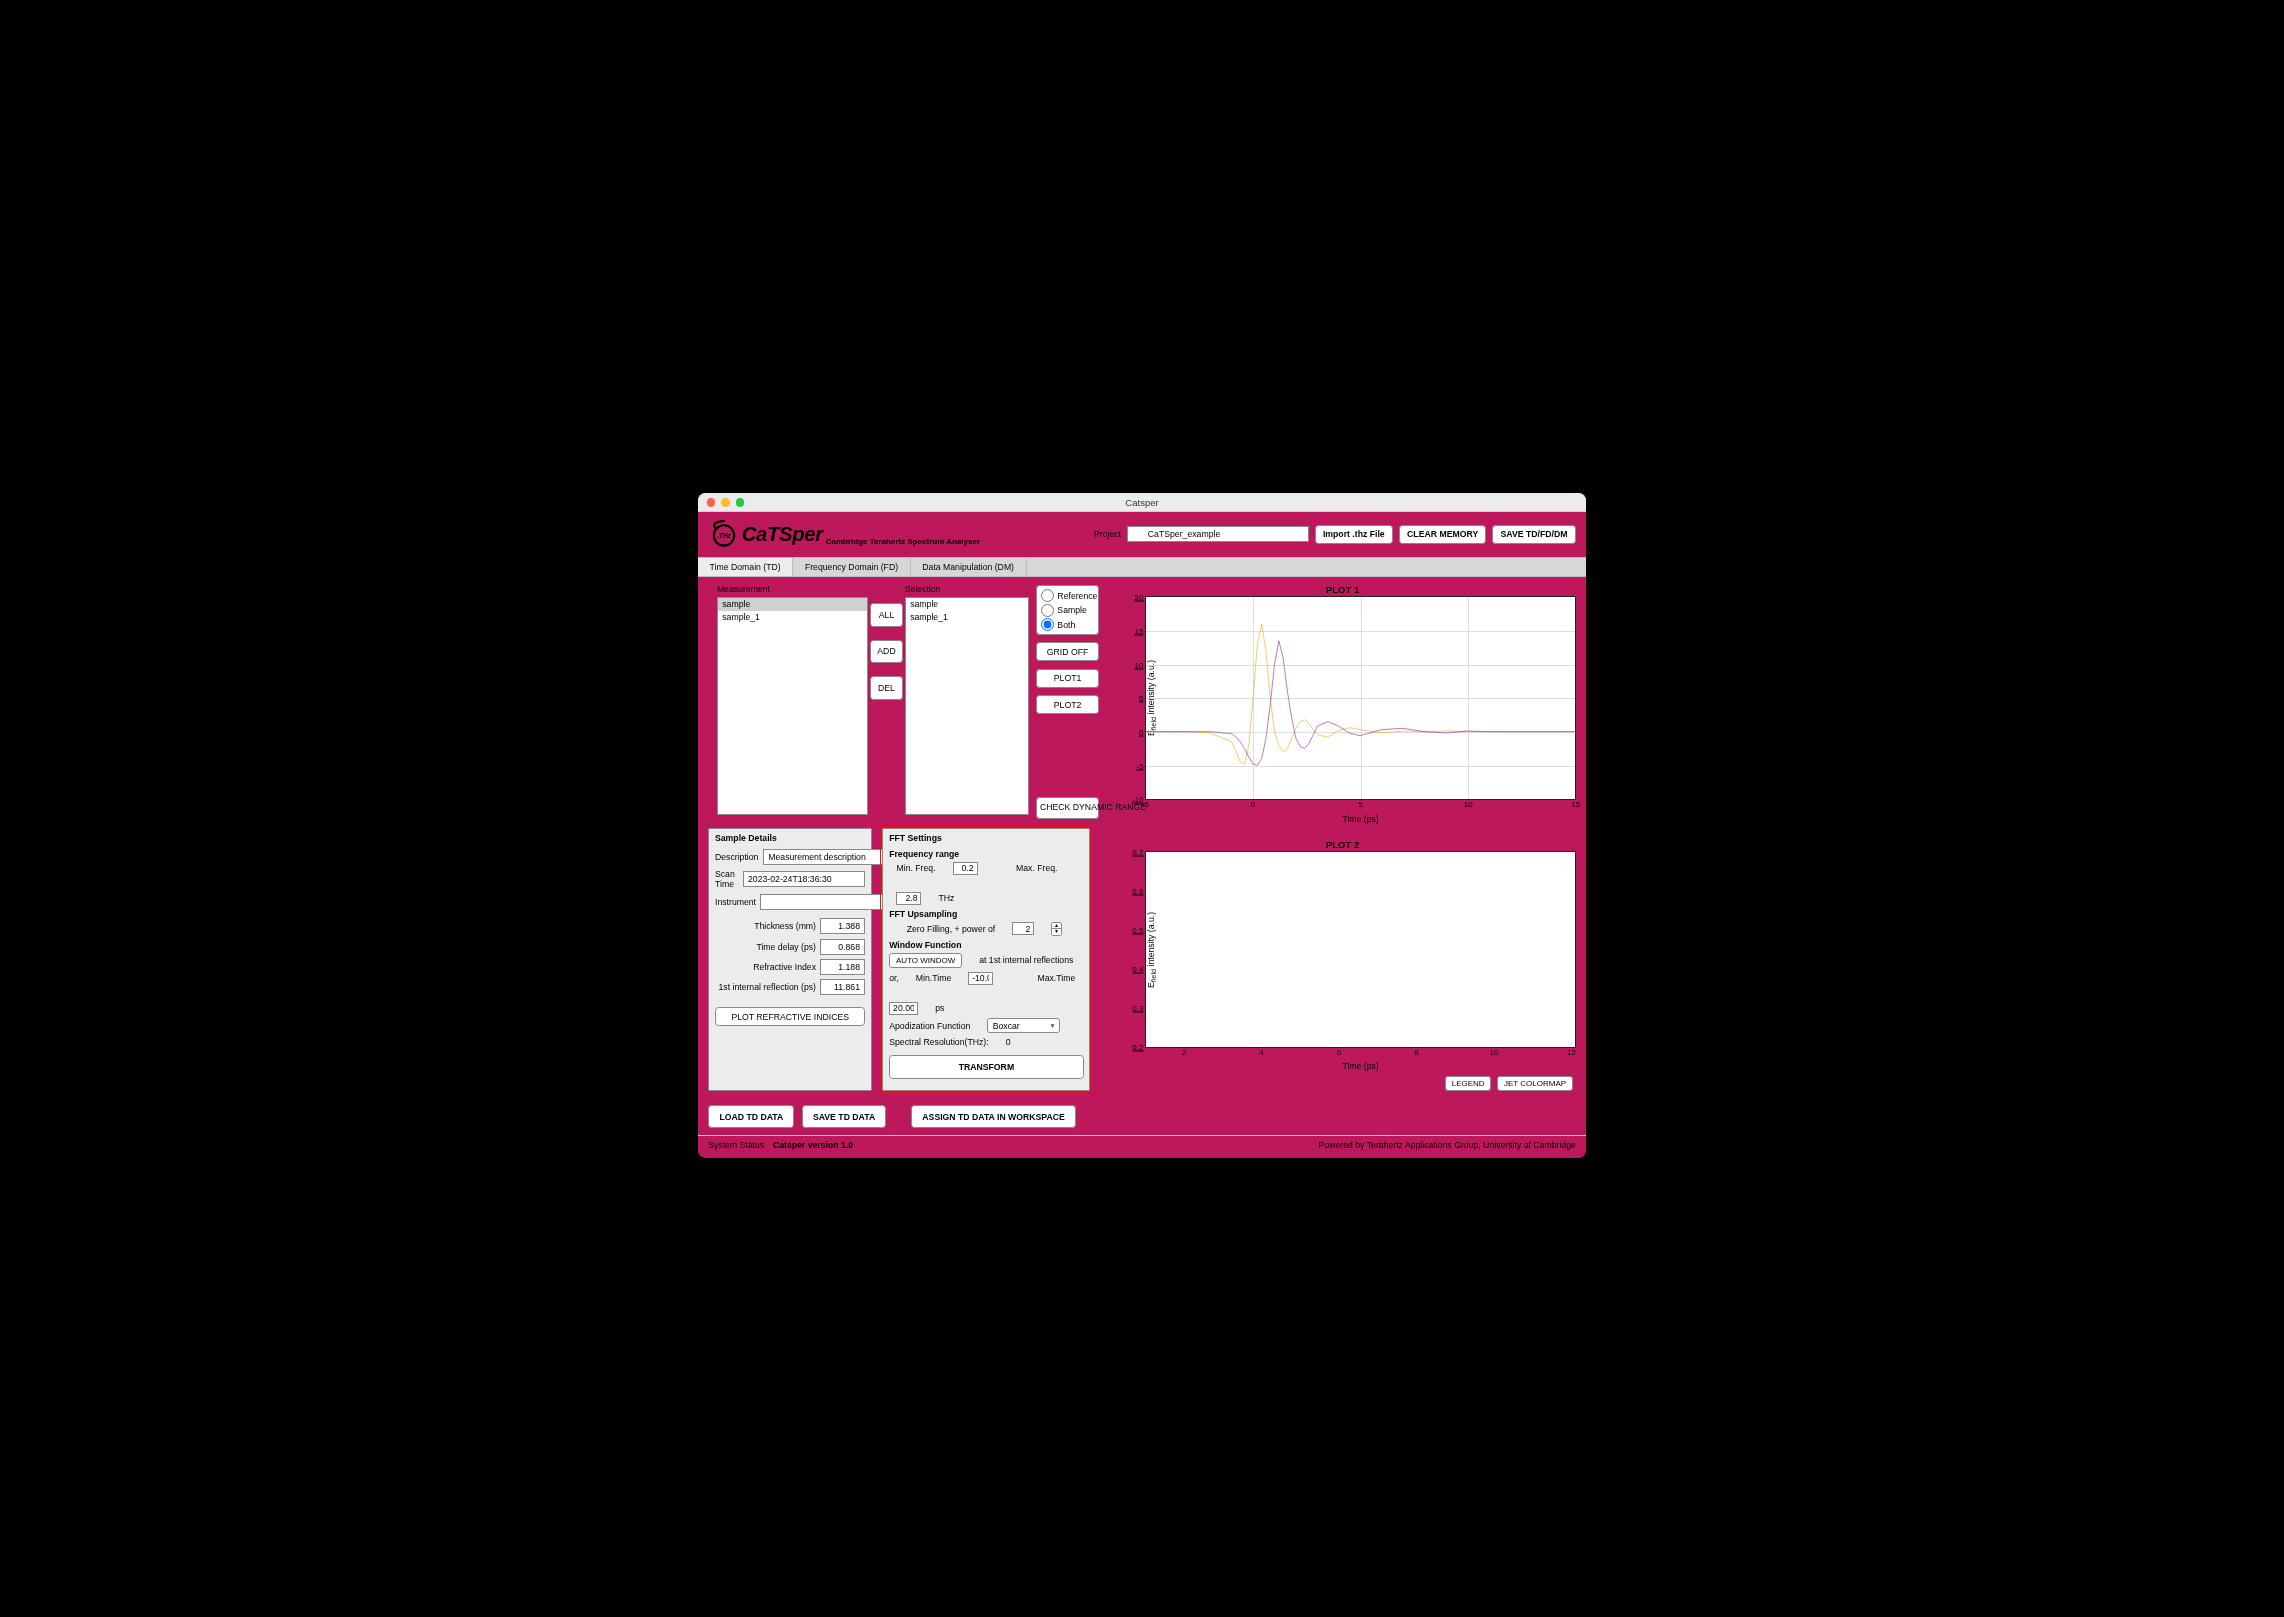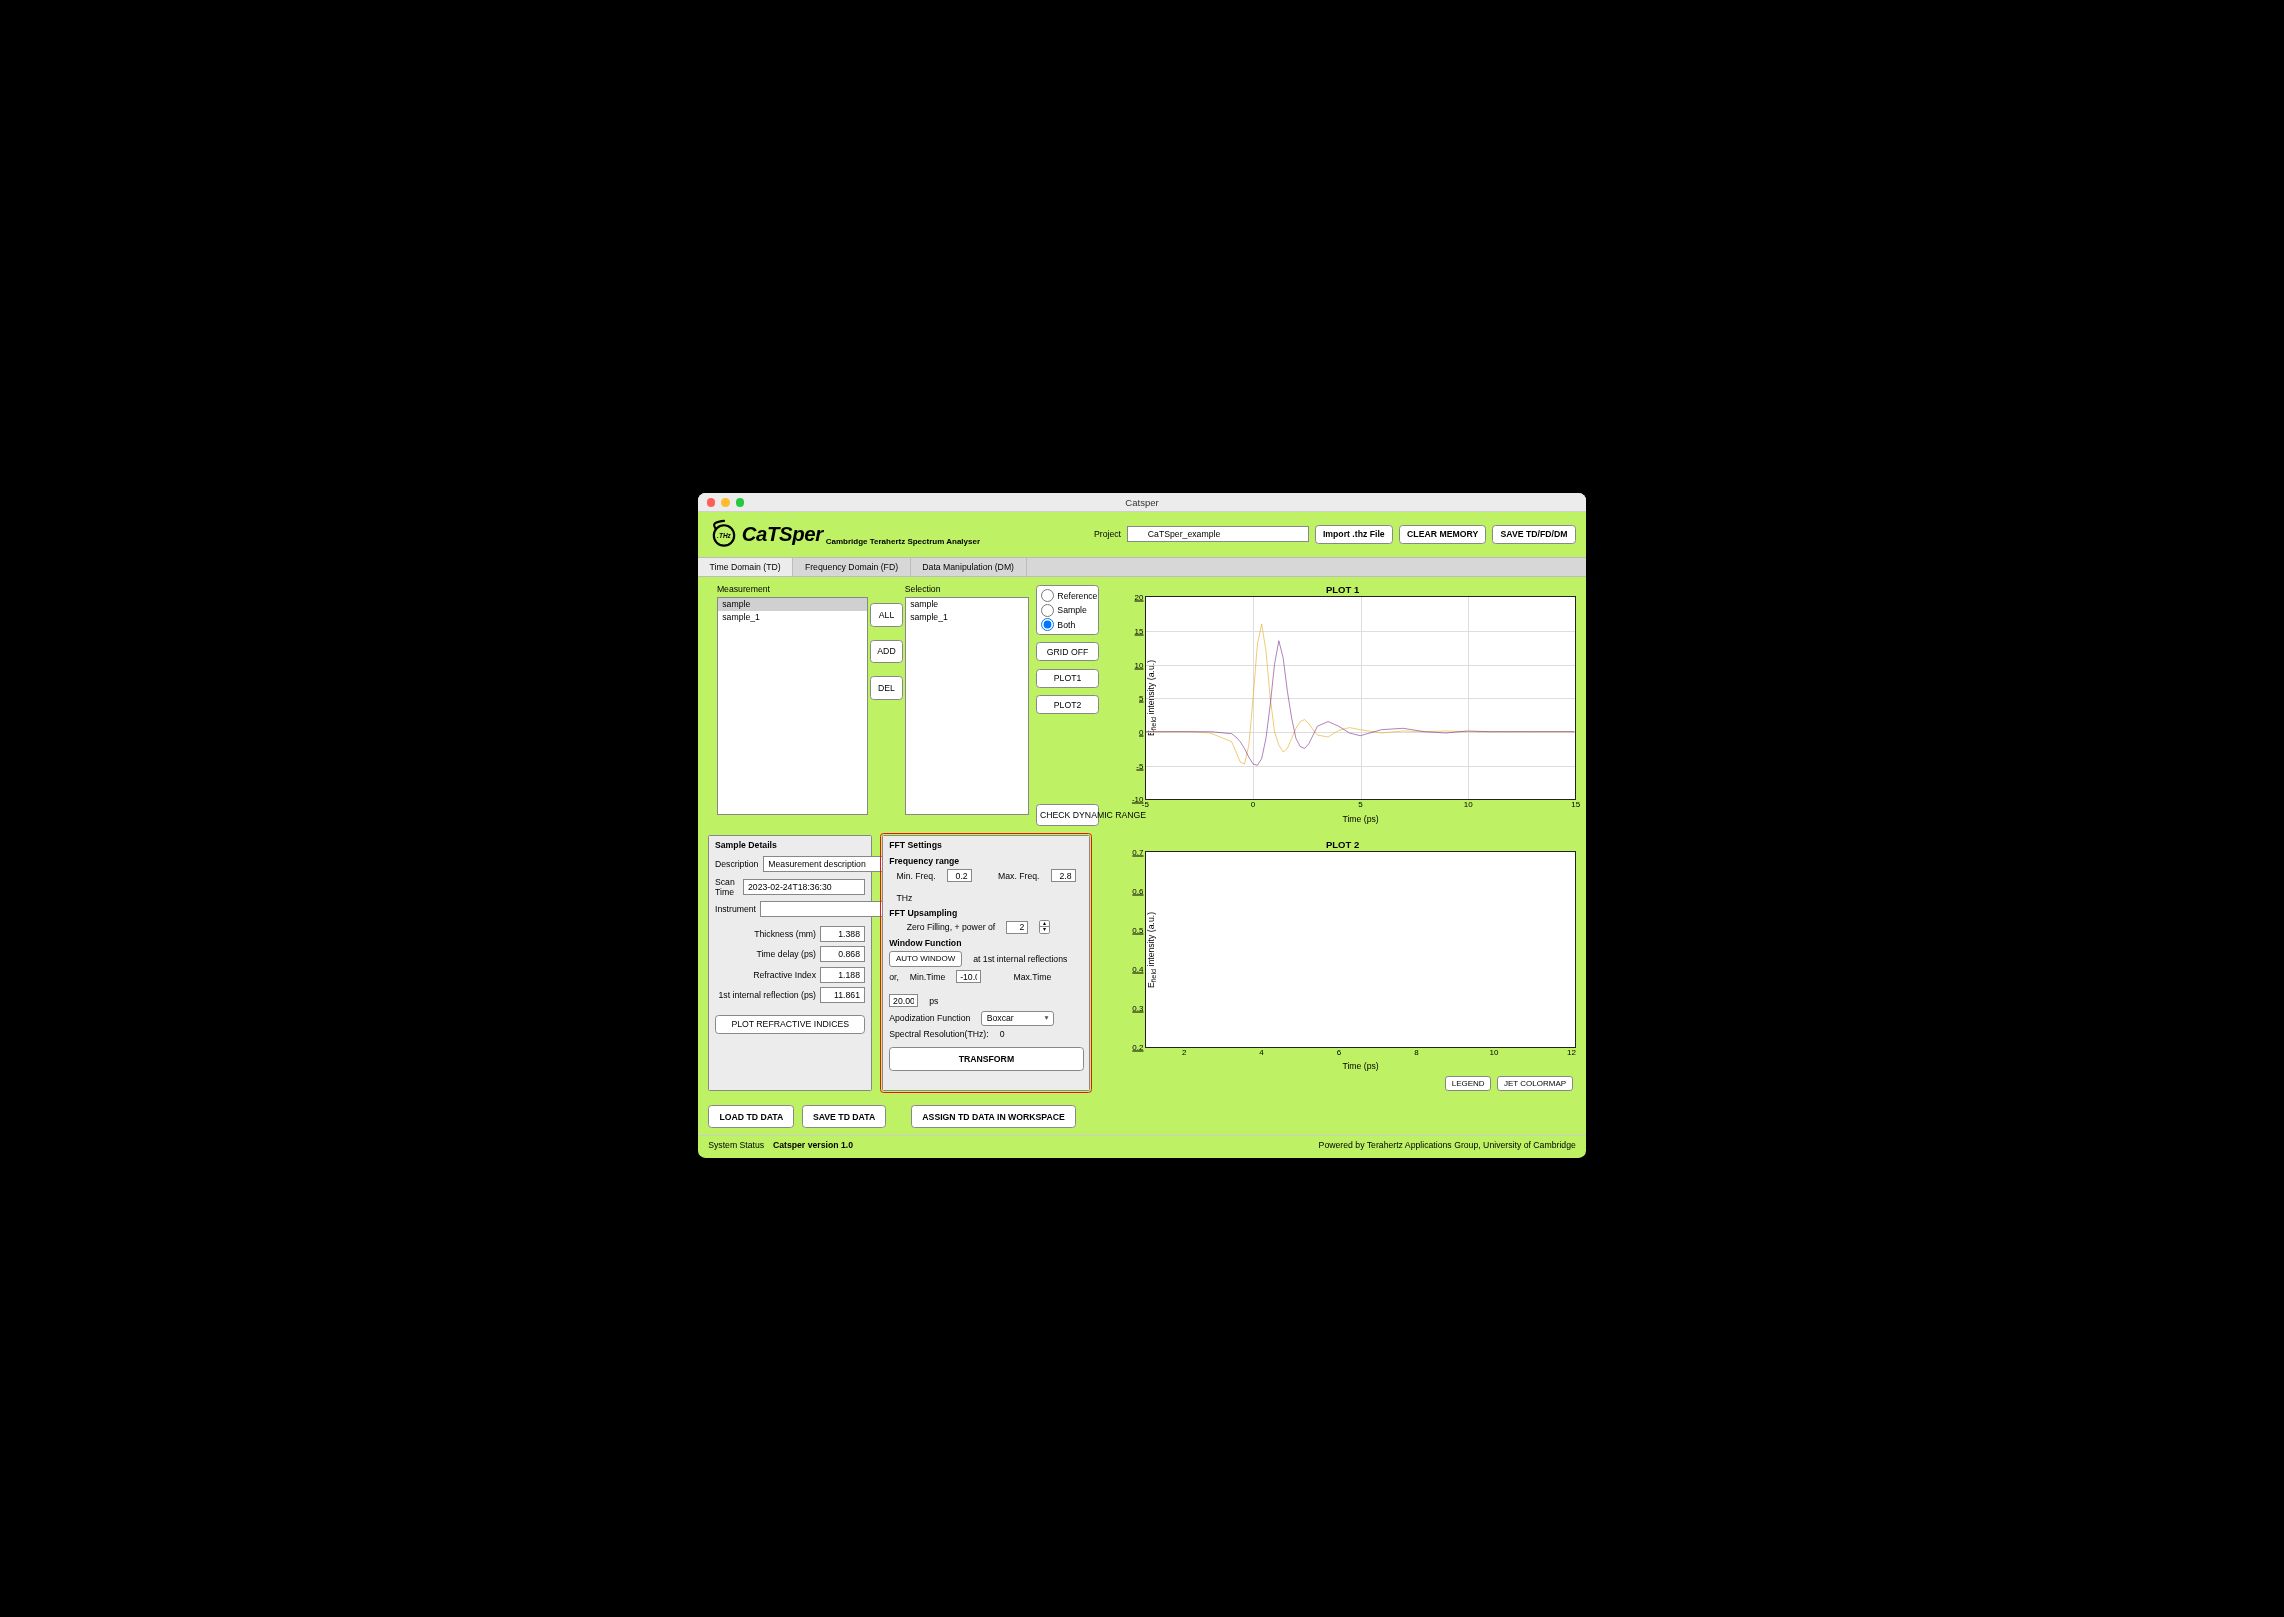--- a/index.html
+++ b/index.html
@@ -9,21 +9,21 @@
     font-size: 8.7px;
     color: #000;
     display: flex;
     align-items: center;
     justify-content: center;
     min-height: 100vh;
     padding: 22px;
   }
   .window {
     width: 888px;
-    background: #bef264;
+    background: #be185d;
     border-radius: 7.3px;
     box-shadow: 0 14.6px 44px rgba(0,0,0,0.5);
     overflow: hidden;
     margin-top: 34px;
   }
   .titlebar {
     height: 19px;
     background: #ececec;
     display: flex;
     align-items: center;
@@ -195,21 +195,21 @@
   .sample-details .row label { width:52px; font-size:8.7px; }
   .sample-details .row.rt label { width:105px; text-align:right; font-size:8.7px;}
   .sample-details .row.rt input { width:45px; text-align:right;}
   .sample-details input { flex:1; }
   .fft-panel {
     width: 208px;
     outline: 1.5px solid #e11;
     outline-offset: 1.5px;
   }
   .fft-panel .section-title { font-weight:700; font-size:8.7px; margin:4.4px 0 2.9px 0;}
-  .fft-panel .row { display:flex; align-items:center; gap:11px; margin-bottom:3.6px; flex-wrap:wrap;}
+  .fft-panel .row { display:flex; align-items:center; gap:17px; margin-bottom:3.6px; flex-wrap:wrap;}
   .fft-panel .row .sublabel { font-size:8.7px; }
   .fft-panel input.txt-input { height:13px; padding:0.7px 2.9px;}
   .num-input { width:32px; text-align:right; }
   .spinner { display:inline-flex; flex-direction:column; border:0.7px solid #888; border-radius:2.2px; overflow:hidden;}
   .spinner div { width:8.7px; height:5.8px; background:#fff; font-size:5.1px; text-align:center; line-height:5.8px; cursor:pointer;}
   .spinner div:first-child { border-bottom:0.7px solid #888;}
   .select { background:#fff; border:0.7px solid #888; border-radius:2.9px; padding:1.5px 13px 1.5px 4.4px; font-size:8.7px; position:relative; display:inline-block; min-width:73px;}
   .select::after { content:"▼"; position:absolute; right:3.6px; top:2.2px; font-size:6.6px; color:#555;}
   .transform-btn { width:100%; font-weight:700; padding:5.8px 0; margin-top:4.4px;}
   .footer-btns {

